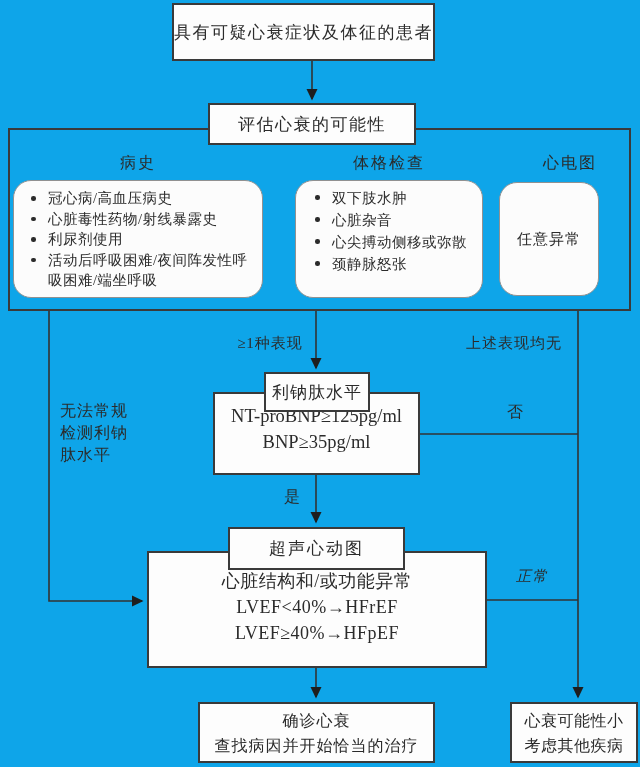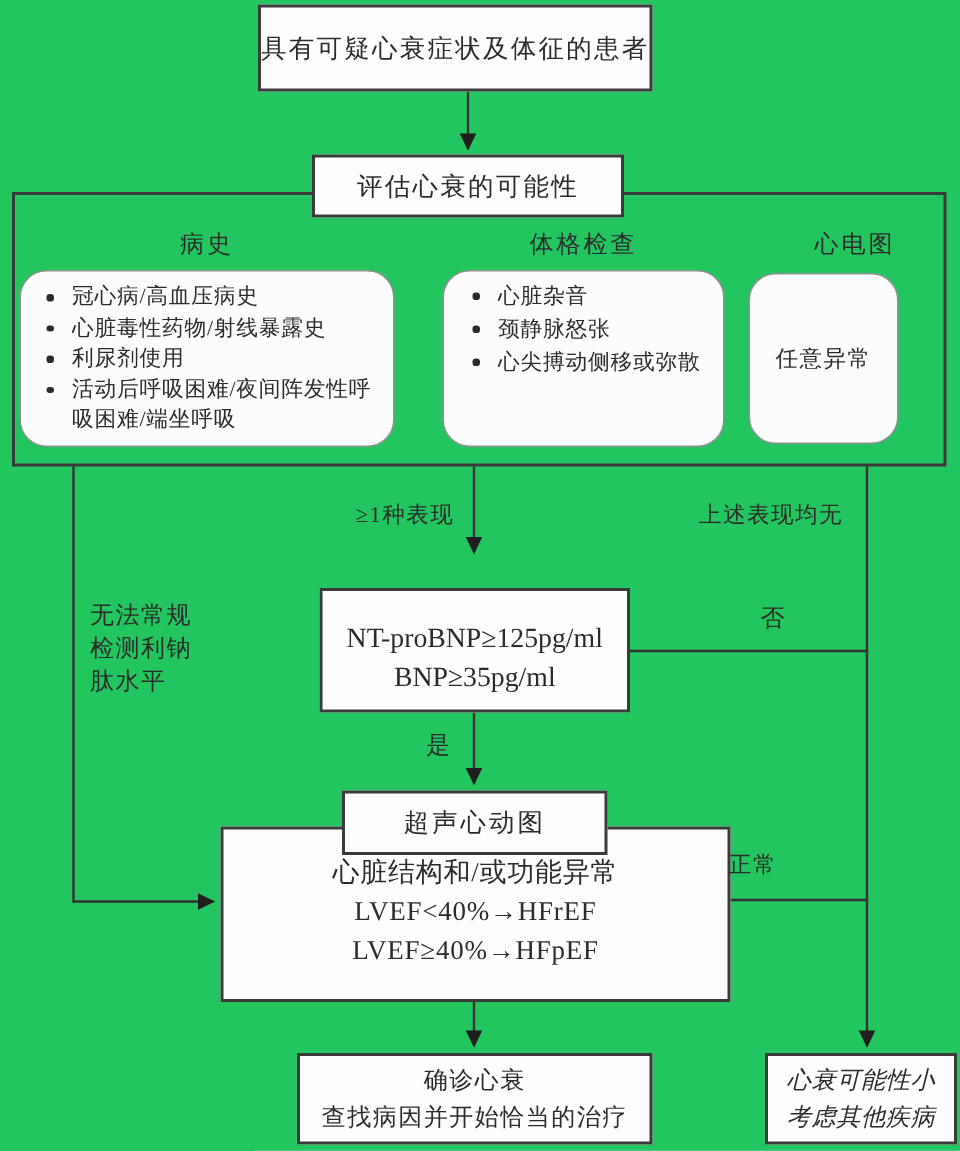--- a/index.html
+++ b/index.html
@@ -3,21 +3,21 @@
 <meta charset="utf-8">
 <style>
   html,body{margin:0;padding:0;}
   body{
     font-family:"Liberation Serif","DejaVu Serif",serif;
     background:#e9e9e9;
   }
   .stage{
     position:relative;
     width:640px;height:767px;
-    background:#22c55e;
+    background:#0ea5e9;
     color:#2b2b2b;
     overflow:hidden;
     margin:0 auto;
   }
   .stage *{box-sizing:border-box;}
   .connectors{position:absolute;left:0;top:0;z-index:1;}
   .box{
     position:absolute;
     border:2px solid #3a3a3a;
     background:#fdfdfd;
@@ -106,53 +106,57 @@
   <div class="col-header" style="left:520px;top:153px;width:100px;">心电图</div>
 
   <div class="rounded" style="left:13px;top:180px;width:250px;height:118px;padding:7px 6px 0 10px;font-family:Liberation Serif, serif;">
       <div class="bullet-item">冠心病/高血压病史</div>
       <div class="bullet-item">心脏毒性药物/射线暴露史</div>
       <div class="bullet-item">利尿剂使用</div>
       <div class="bullet-item">活动后呼吸困难/夜间阵发性呼吸困难/端坐呼吸</div>
     </div>
 
   <div class="rounded exam-list" style="left:295px;top:180px;width:188px;height:118px;padding:6px 4px 0 12px;">
+      <div class="bullet-item">双下肢水肿</div>
       <div class="bullet-item">心脏杂音</div>
+      <div class="bullet-item">心尖搏动侧移或弥散</div>
       <div class="bullet-item">颈静脉怒张</div>
-      <div class="bullet-item">心尖搏动侧移或弥散</div>
     </div>
 
   <div class="rounded" style="left:499px;top:182px;width:100px;height:114px;display:flex;align-items:center;justify-content:center;">
     <span style="font-size:15px;letter-spacing:1px;">任意异常</span>
   </div>
 
-  <div class="box z3 stack" style="left:213px;top:392px;width:207px;height:83px;padding-bottom:8px;font-size:18.5px;line-height:26px;">
+  <div class="box z3 stack" style="left:213px;top:392px;width:207px;height:83px;padding-bottom:18px;font-size:18.5px;line-height:26px;">
       <div class="center-line">NT-proBNP≥125pg/ml</div>
       <div class="center-line">BNP≥35pg/ml</div>
     </div>
+  <div class="box z4" style="left:264px;top:372px;width:106px;height:40px;font-size:17px;letter-spacing:1px;">
+    <span>利钠肽水平</span>
+  </div>
 
   <div class="box z3 stack" style="left:147px;top:551px;width:340px;height:117px;padding-bottom:5px;font-size:18px;line-height:26px;letter-spacing:0.5px;justify-content:center;">
       <div class="center-line">心脏结构和/或功能异常</div>
       <div class="center-line">LVEF&lt;40%→HFrEF</div>
       <div class="center-line">LVEF≥40%→HFpEF</div>
     </div>
   <div class="box z4" style="left:228px;top:527px;width:177px;height:43px;font-size:17px;letter-spacing:2px;">
     <span>超声心动图</span>
   </div>
 
   <div class="box z3 stack" style="left:198px;top:702px;width:237px;height:61px;justify-content:center;font-size:16px;line-height:25px;letter-spacing:1px;align-items:center;">
       <div class="center-line">确诊心衰</div>
       <div class="center-line">查找病因并开始恰当的治疗</div>
     </div>
 
-  <div class="box z3 stack" style="left:510px;top:702px;width:128px;height:61px;justify-content:center;font-size:16px;line-height:25px;letter-spacing:0.5px;font-style:italic;">
+  <div class="box z3 stack" style="left:510px;top:702px;width:128px;height:61px;justify-content:center;font-size:16px;line-height:25px;letter-spacing:0.5px;">
       <div class="center-line">心衰可能性小</div>
       <div class="center-line">考虑其他疾病</div>
     </div>
 
   <div class="flow-label" style="left:228px;top:334px;width:84px;text-align:center;">≥1种表现</div>
   <div class="flow-label" style="left:466px;top:334px;">上述表现均无</div>
   <div class="flow-label" style="left:507px;top:402px;font-size:16px;">否</div>
   <div class="flow-label" style="left:284px;top:487px;font-size:16px;">是</div>
-  <div class="flow-label" style="left:486px;top:567px;">正常</div>
+  <div class="flow-label" style="left:516px;top:567px;font-style:italic;">正常</div>
   <div class="flow-label" style="left:60px;top:400px;width:4.6em;font-size:16px;line-height:22px;white-space:normal;letter-spacing:1px;">无法常规检测利钠肽水平</div>
 
 </div>
 
 </body></html>

